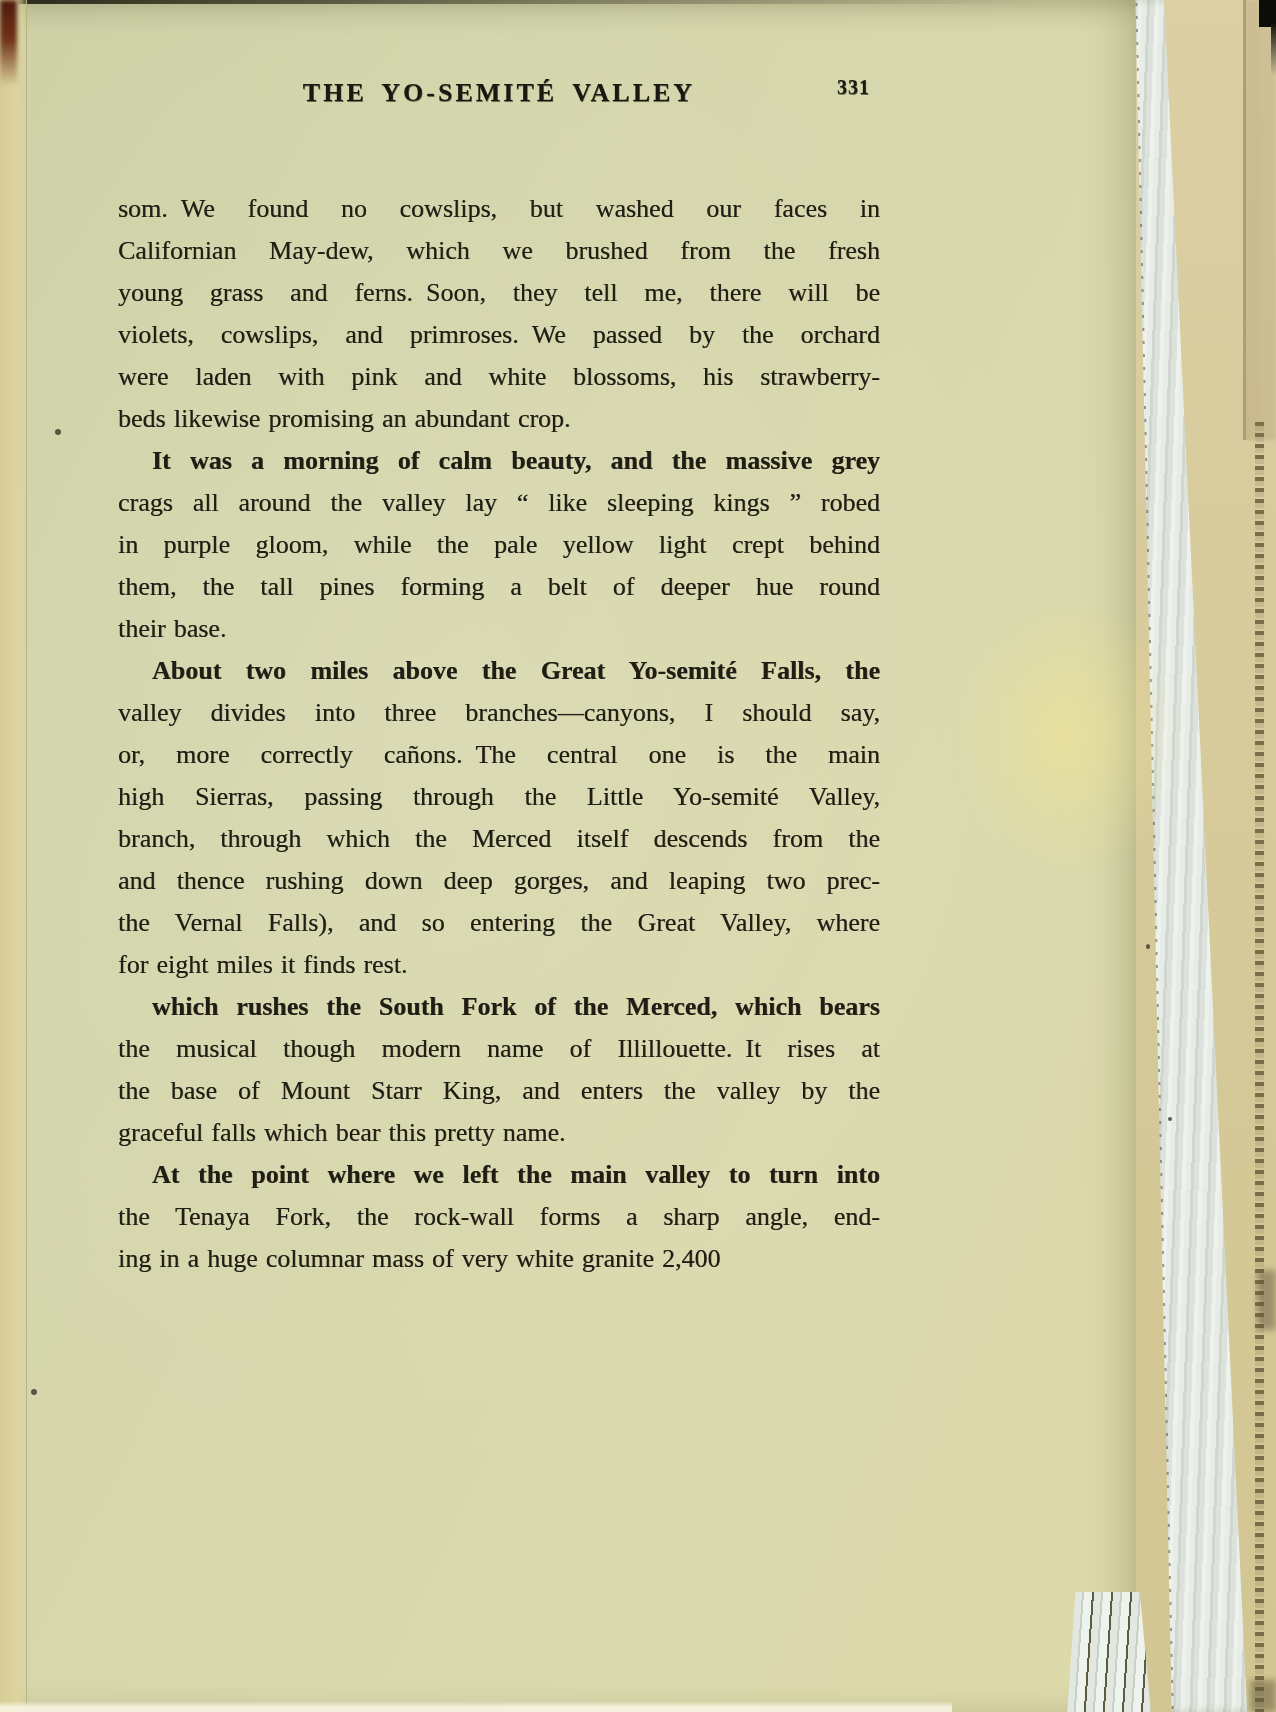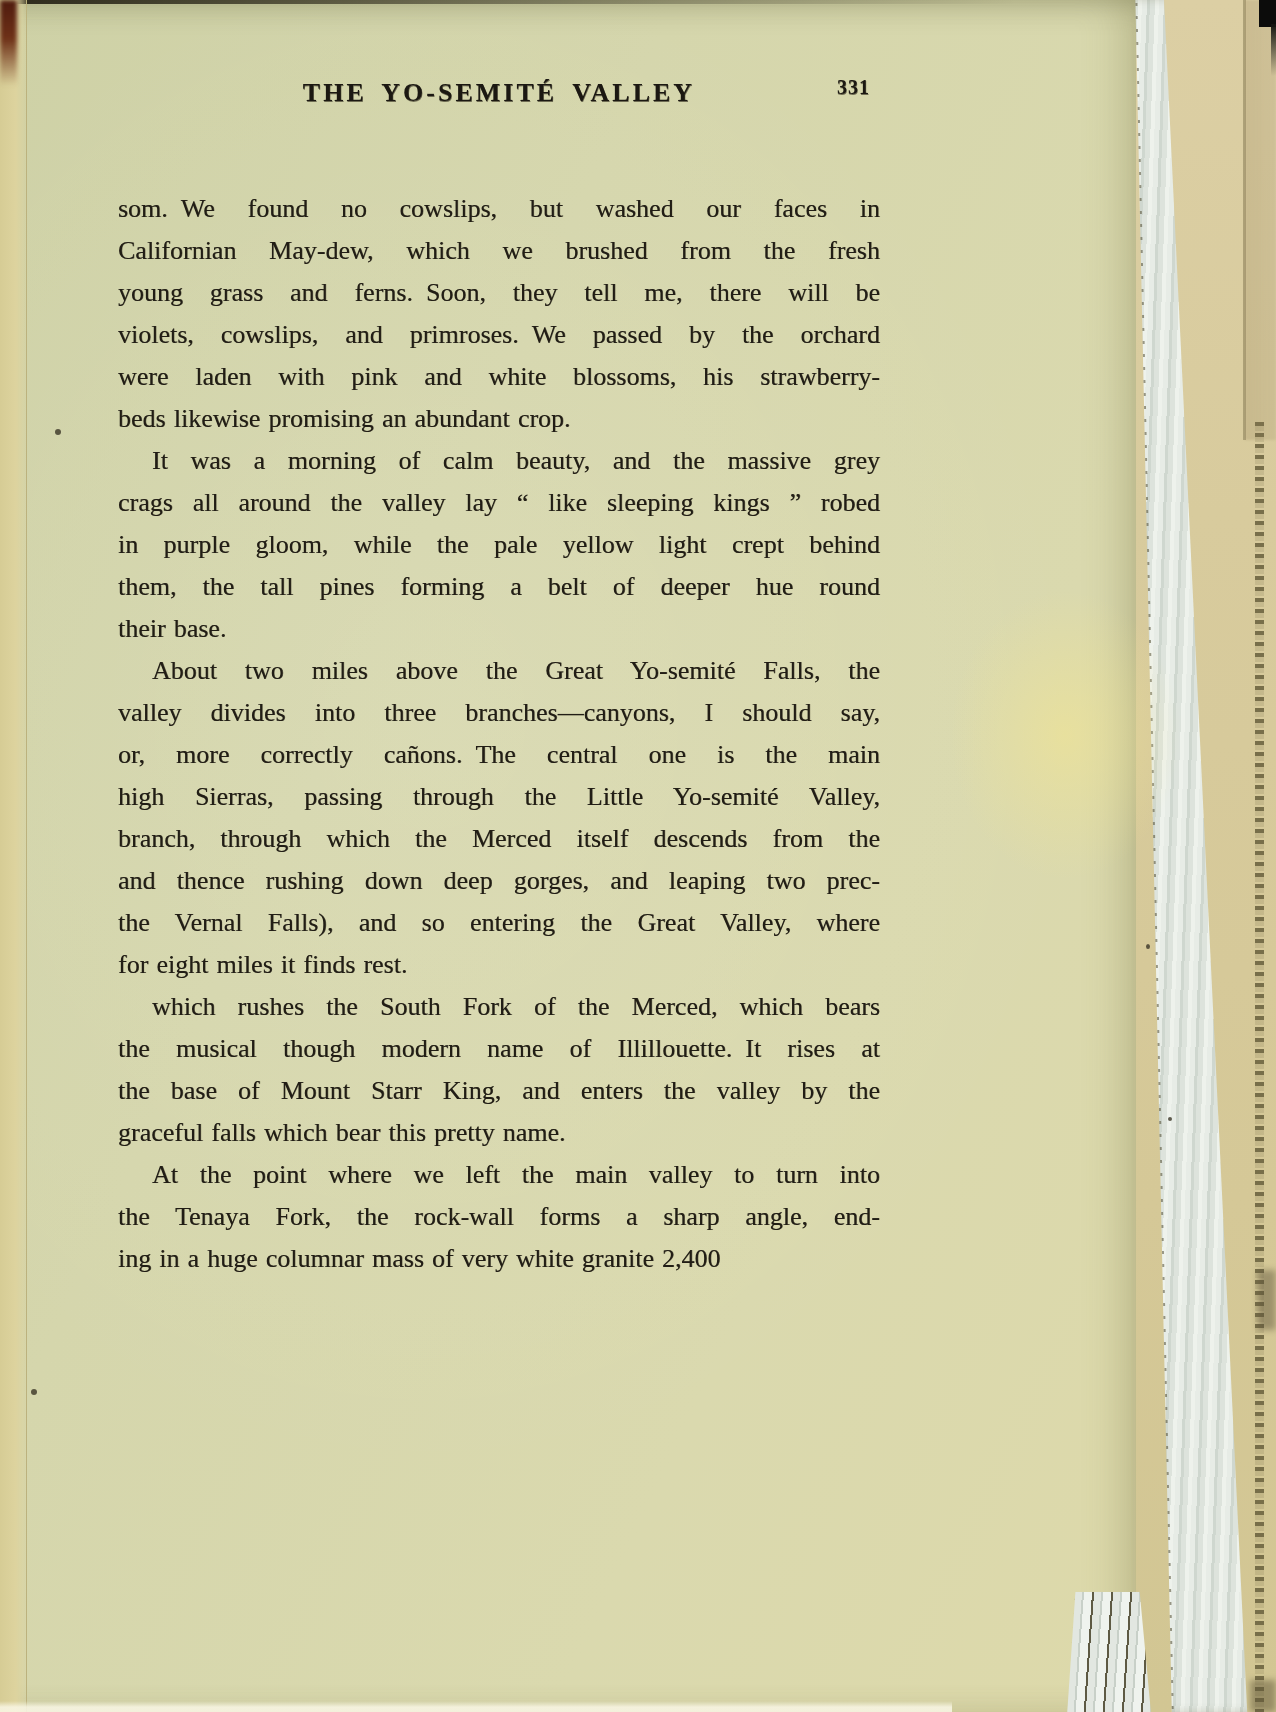--- a/index.html
+++ b/index.html
@@ -95,21 +95,21 @@
   #page-body{position:absolute;left:118px;top:140px;width:762px;z-index:2;margin-top:48px;}
   .para{margin:0;}
   .line{
     height:42px;line-height:42px;white-space:nowrap;
     font-size:26px;color:#211d15;
     text-shadow:0.45px 0.45px 0.5px rgba(30,25,15,.55);
     word-spacing:0.06em;
     text-align:justify;text-align-last:left;text-justify:inter-word;
   }
   .line.just{text-align-last:justify;}
-  .para.indent .line:first-child{text-indent:34px;}
+  .para.indent .line:first-child{text-indent:34px;font-weight:bold;}
 </style>
 </head>
 <body>
 
 <div id="canvas">
 
   <div id="right-band"></div>
   <div id="deckle-line-top"></div>
   <div id="deckle-dashes"></div>
   <div id="right-smudge-top"></div>

